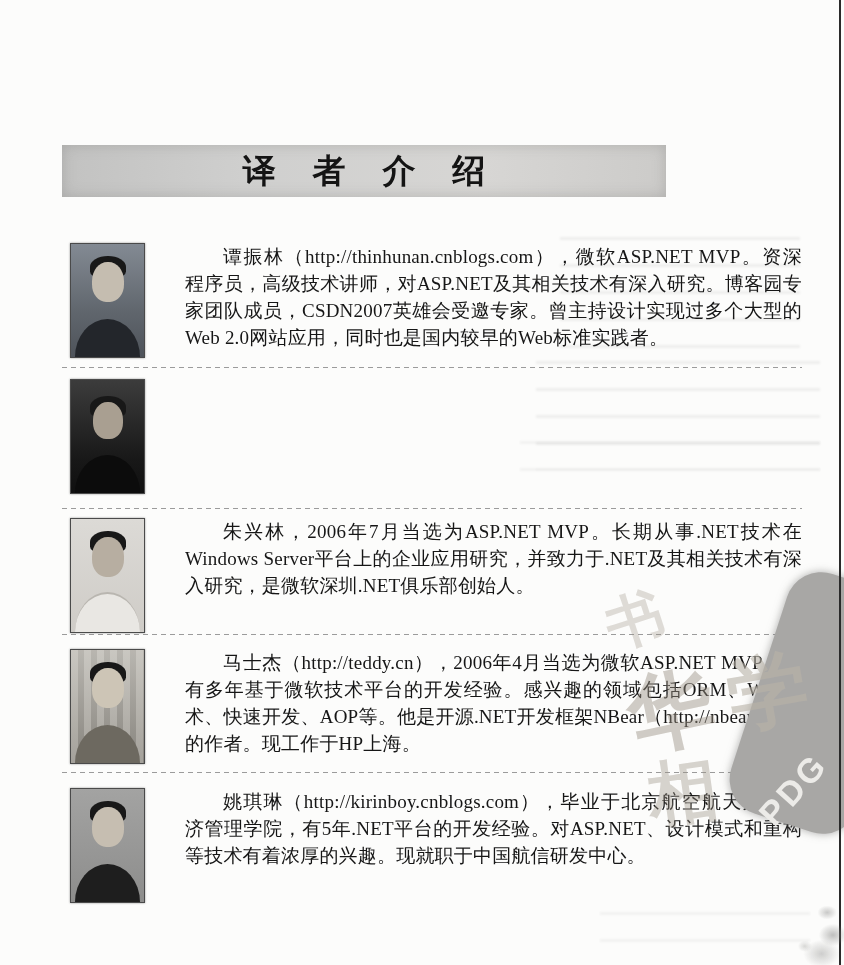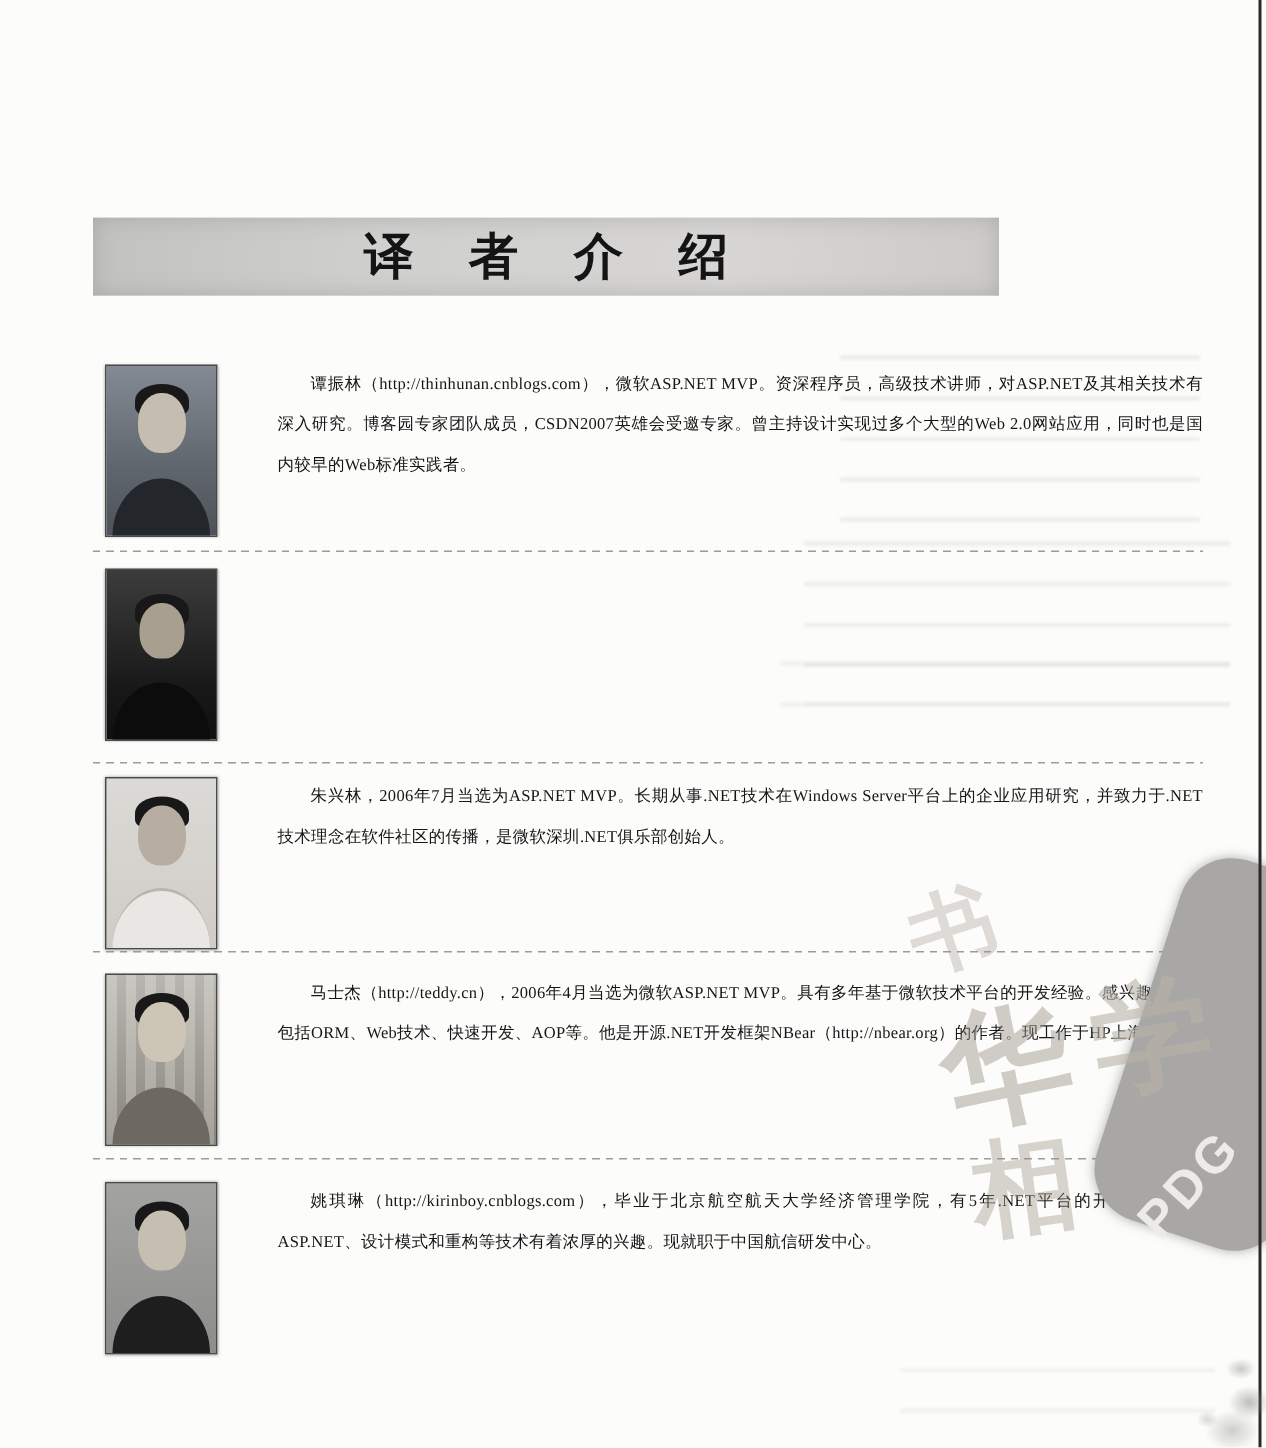--- a/index.html
+++ b/index.html
@@ -17,21 +17,21 @@
     display:flex;align-items:center;justify-content:center;
   }
   .banner h1{
     margin:0;font-size:33px;font-weight:700;letter-spacing:.42em;
     text-indent:.42em;color:#141414;
     font-family:"Liberation Sans","DejaVu Sans",sans-serif;
   }
   
   .bio{position:absolute;left:70px;width:732px;display:flex;}
   .bio .text{
-    width:617px;margin-left:40px;font-size:11px;line-height:27px;
+    width:617px;margin-left:40px;font-size:19px;line-height:27px;
     text-align:justify;text-indent:2em;letter-spacing:.2px;
   }
   .sep{
     position:absolute;left:62px;width:740px;height:2px;opacity:.85;
     background:repeating-linear-gradient(90deg,#8a8a8a 0 5px,transparent 5px 9px);
     background-size:auto 1px;background-repeat:repeat-x;background-position:0 0;
   }
   
   .photo{
     position:relative;width:73px;height:113px;flex:0 0 73px;
@@ -124,21 +124,21 @@
   </div>
 </div>
 <div class="sep" style="top:508px"></div>
 
 <div class="bio" style="top:518px">
   <div class="photo v3">
     <div class="hair"></div>
     <div class="head"></div>
     <div class="shoulders"></div>
   </div>
-  <div class="text">朱兴林，2006年7月当选为ASP.NET MVP。长期从事.NET技术在Windows Server平台上的企业应用研究，并致力于.NET技术理念在软件社区的传播，是微软深圳.NET俱乐部创始人。</div>
+  <div class="text">朱兴林，2006年7月当选为ASP.NET MVP。长期从事.NET技术在Windows Server平台上的企业应用研究，并致力于.NET及其相关技术有深入研究，是微软深圳.NET俱乐部创始人。</div>
 </div>
 <div class="sep" style="top:634px"></div>
 
 <div class="bio" style="top:649px">
   <div class="photo v4">
     <div class="hair"></div>
     <div class="head"></div>
     <div class="shoulders"></div>
   </div>
   <div class="text">马士杰（http://teddy.cn），2006年4月当选为微软ASP.NET MVP。具有多年基于微软技术平台的开发经验。感兴趣的领域包括ORM、Web技术、快速开发、AOP等。他是开源.NET开发框架NBear（http://nbear.org）的作者。现工作于HP上海。</div>

